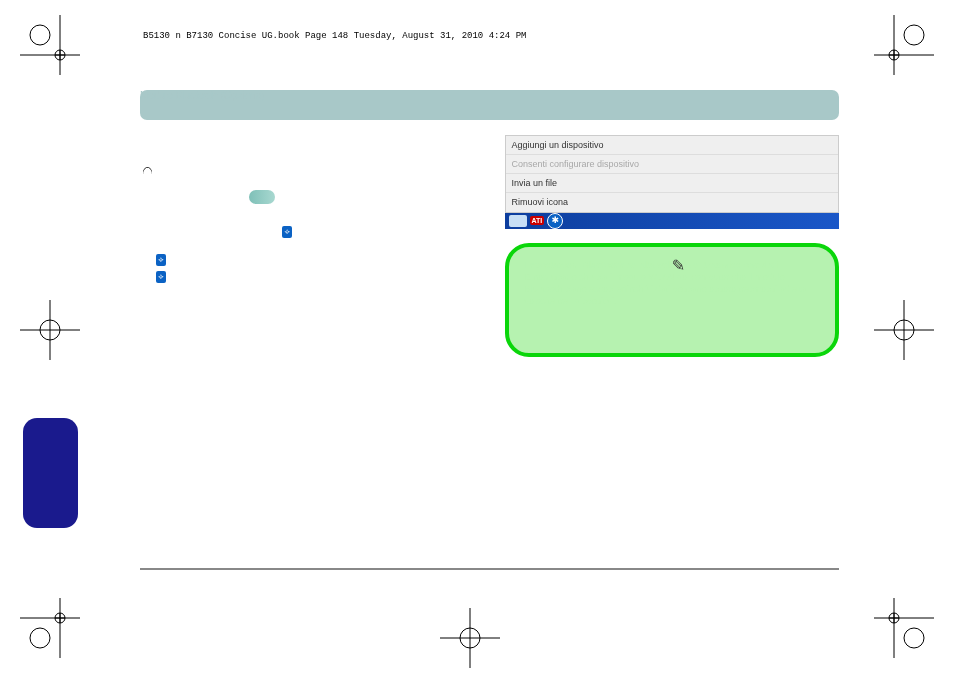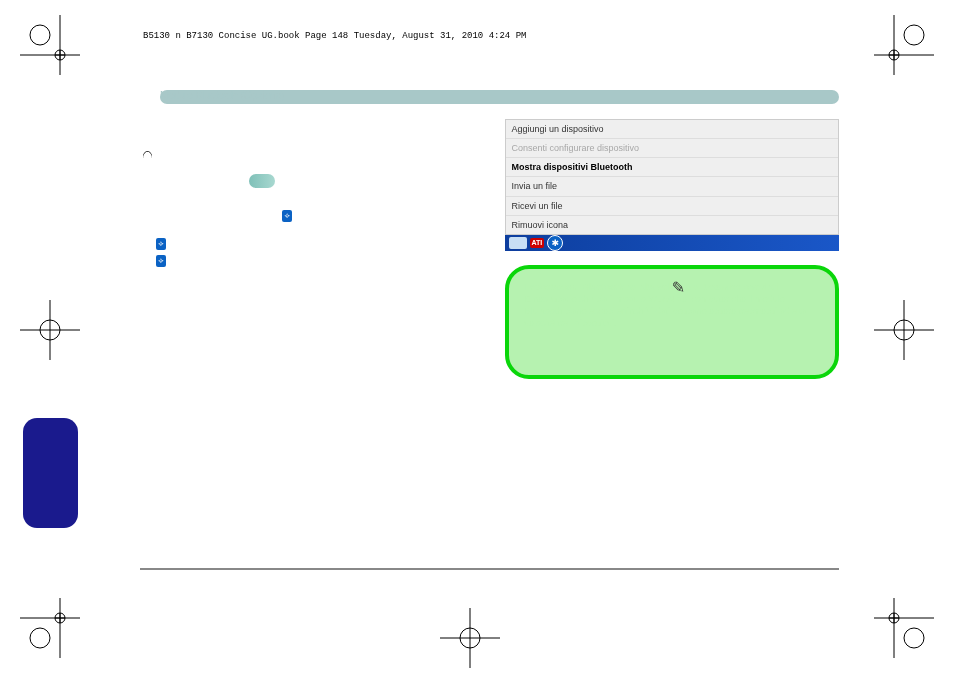--- a/index.html
+++ b/index.html
@@ -30,24 +30,23 @@
     margin-left: 36px;
   }
   .page-body {
     position: absolute;
     left: 140px;
     top: 90px;
     right: 115px;
     bottom: 95px;
   }
   .title-bar {
-    height: 14px;
+    height: 30px;
     background: #a8c8c8;
     border-radius: 7px;
-    margin-left: 20px;
   }
   .columns {
     display: flex;
     gap: 30px;
     margin-top: 15px;
   }
   .col {
     flex: 1;
     font-size: 9px;
     line-height: 1.35;
@@ -268,23 +267,21 @@
           <span>Fare clic/fare clic con il pulsante destro sull'icona nell'area di notifica della barra delle applicazioni e selezionare Aggiungi un dispositivo (oppure Mostra dispositivi Bluetooth / Apri impostazioni).</span>
         </li>
       </ol>
       <p>Figura 18 - Icona Bluetooth nell'area di notifica con il menu (Windows 7)</p>
     </div>
 
     <div class="col">
       <div class="menu-shot">
         <div class="m-item">Aggiungi un dispositivo</div>
         <div class="m-item gray">Consenti configurare dispositivo</div>
-        <div class="m-item bold">Mostra dispositivi Bluetooth</div>
         <div class="m-item">Invia un file</div>
-        <div class="m-item">Ricevi un file</div>
         <div class="m-item">Rimuovi icona</div>
       </div>
       <div class="task-strip">
         <span style="width:18px;height:12px;background:#c8dff5;border-radius:2px"></span>
         <span class="chip-ati">ATI</span>
         <span class="chip-bt">✱</span>
       </div>
 
       <div class="note-box" style="margin-top:14px">
         <span class="pen">✎</span>

